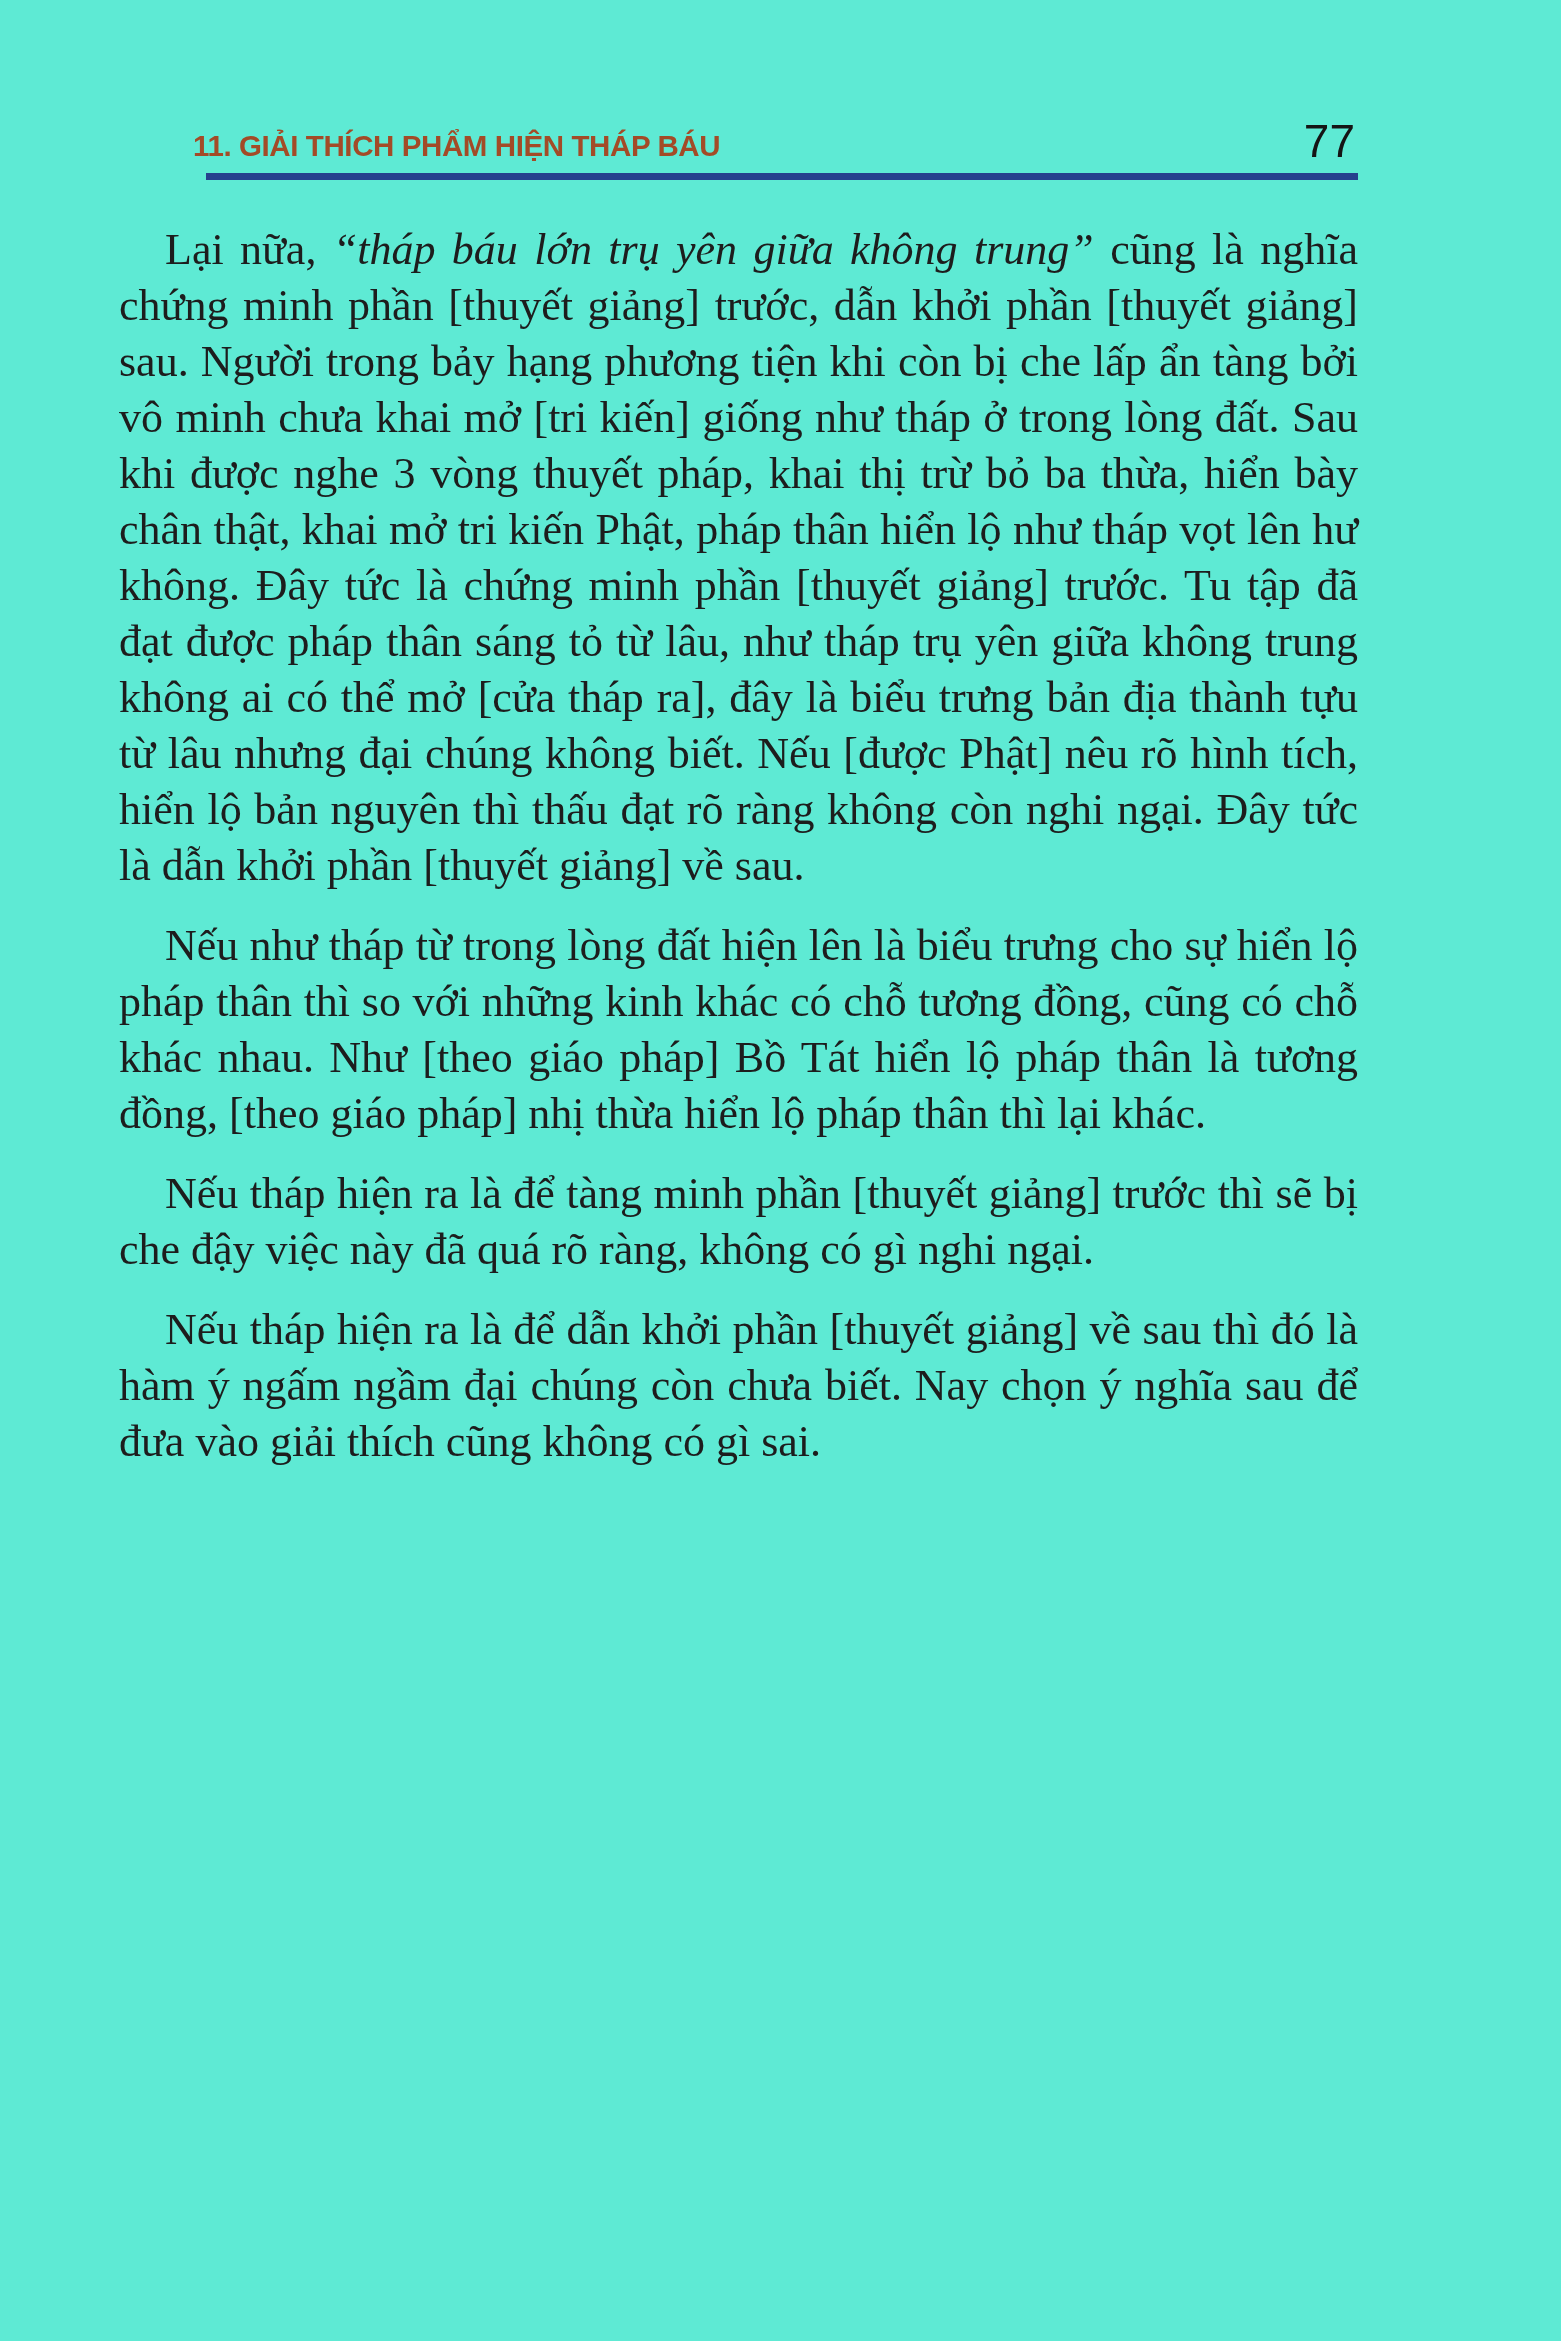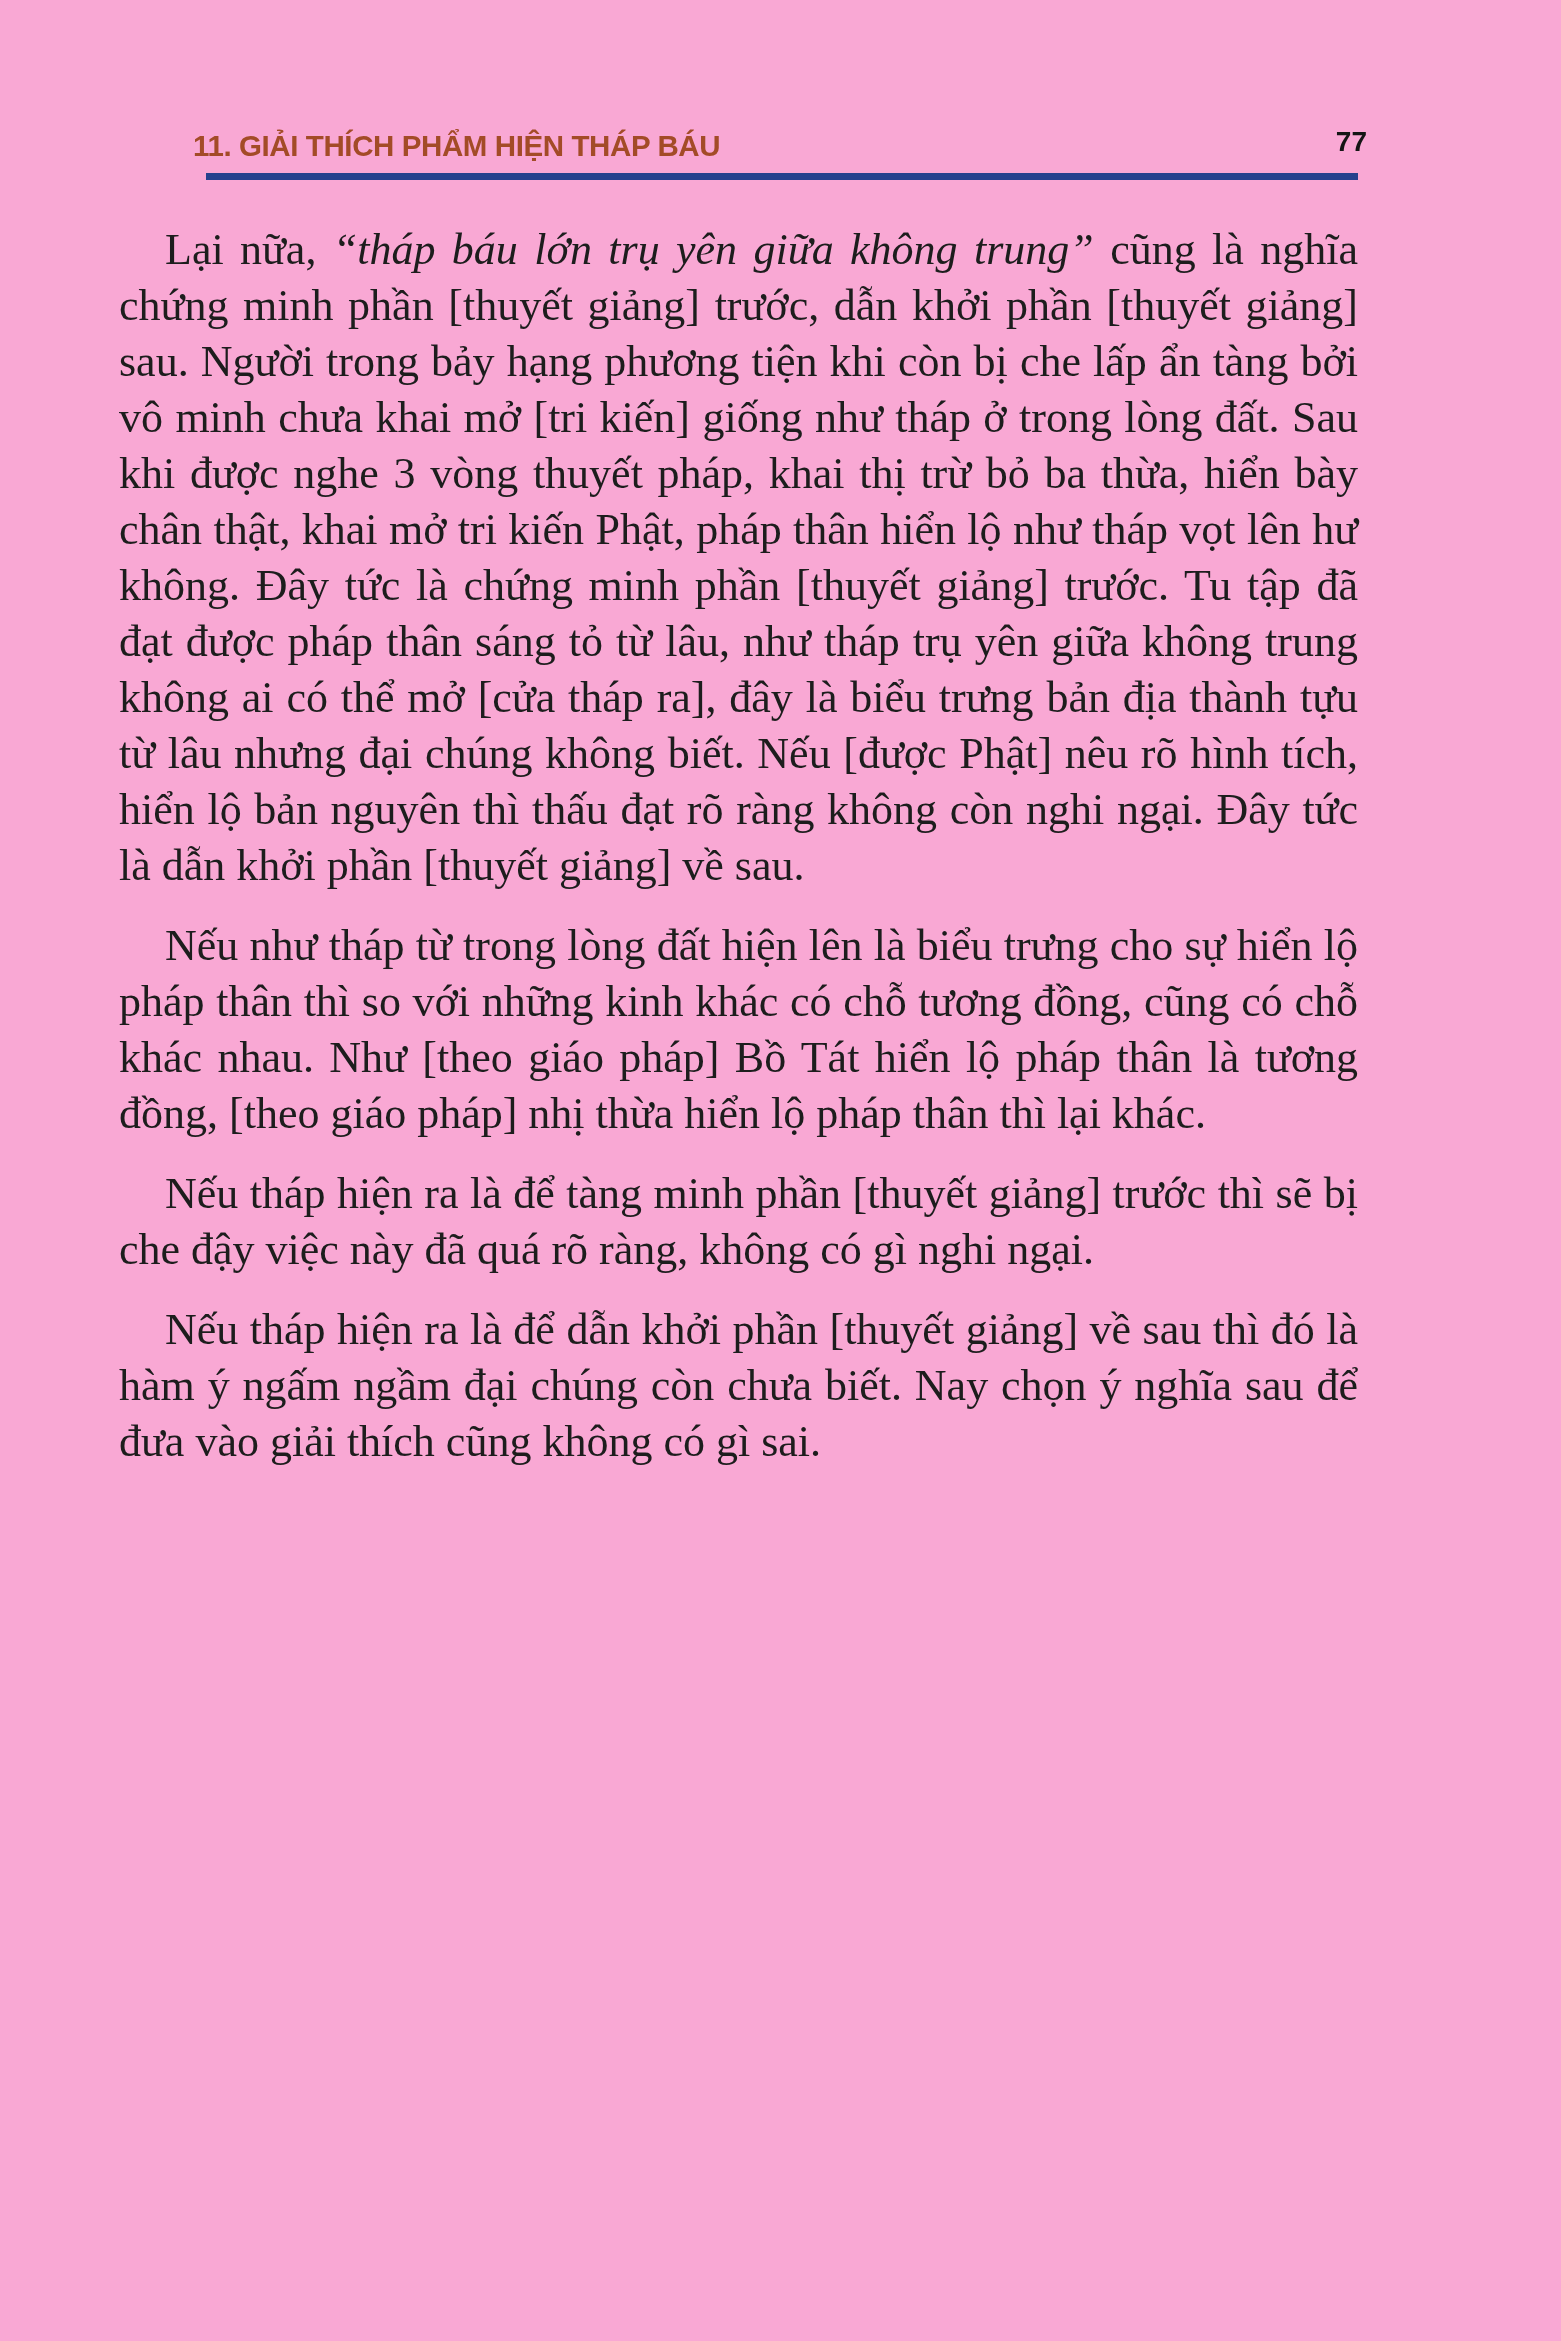--- a/index.html
+++ b/index.html
@@ -4,42 +4,42 @@
 <style>
   html, body {
     margin: 0;
     padding: 0;
     background: #ffffff;
   }
   .page {
     position: relative;
     width: 1561px;
     height: 2342px;
-    background: #f9a8d4;
+    background: #5eead4;
     font-family: "Liberation Serif", "DejaVu Serif", serif;
     overflow: hidden;
   }
   .chapter-title {
     position: absolute;
     left: 193px;
     top: 128px;
     font-family: "Liberation Sans", sans-serif;
     font-weight: bold;
     font-size: 29.5px;
     line-height: 35px;
     letter-spacing: -0.4px;
     white-space: nowrap;
   }
   .page-number {
     position: absolute;
     top: 120px;
-    right: 194px;
+    right: 206px;
     font-family: "Liberation Sans", sans-serif;
-    font-weight: bold;
-    font-size: 28px;
+    font-weight: normal;
+    font-size: 46px;
     line-height: 43px;
     color: #151515;
   }
   .header-rule {
     position: absolute;
     left: 206px;
     top: 173px;
     width: 1152px;
     height: 7px;
   }

